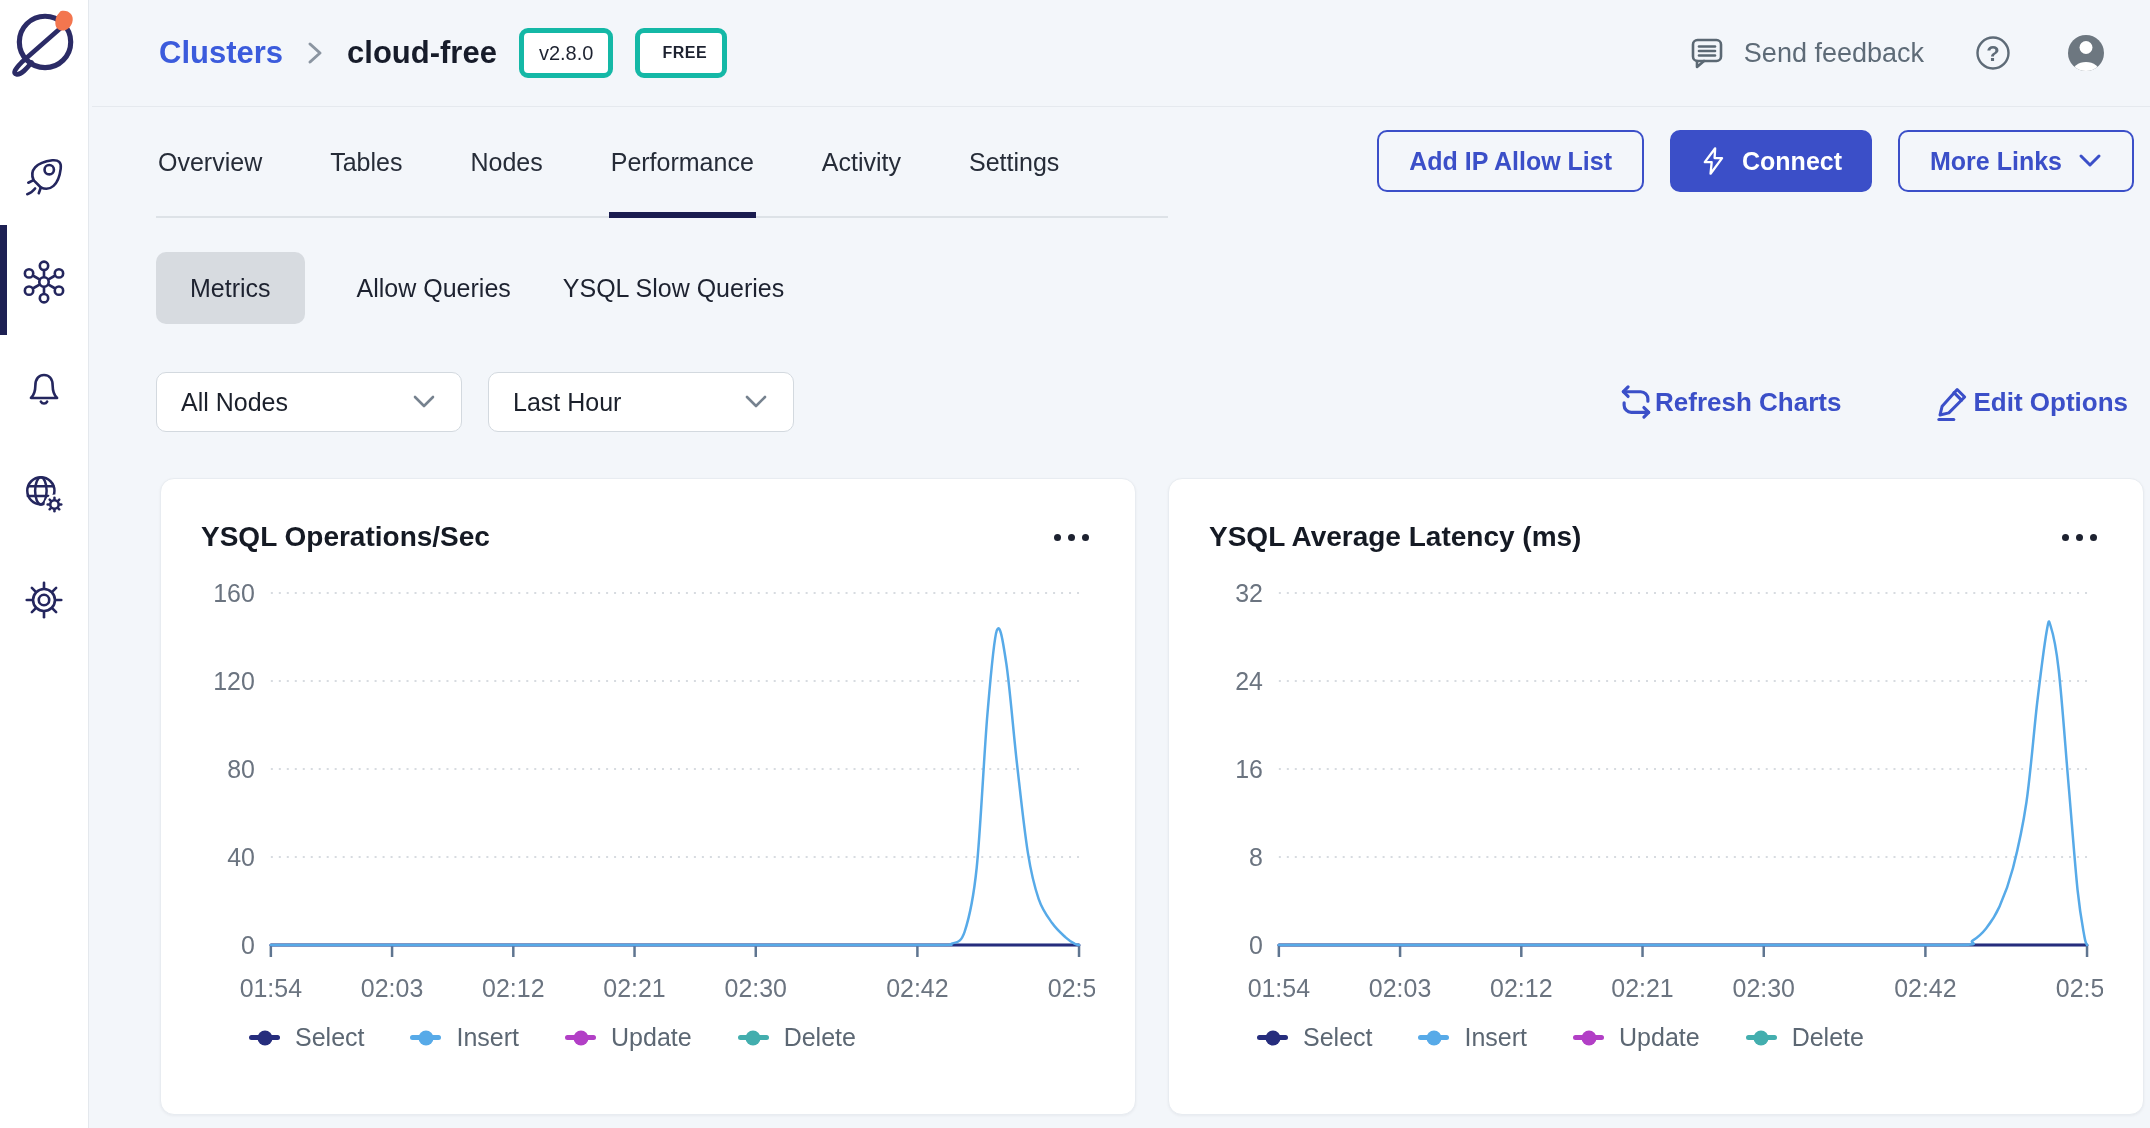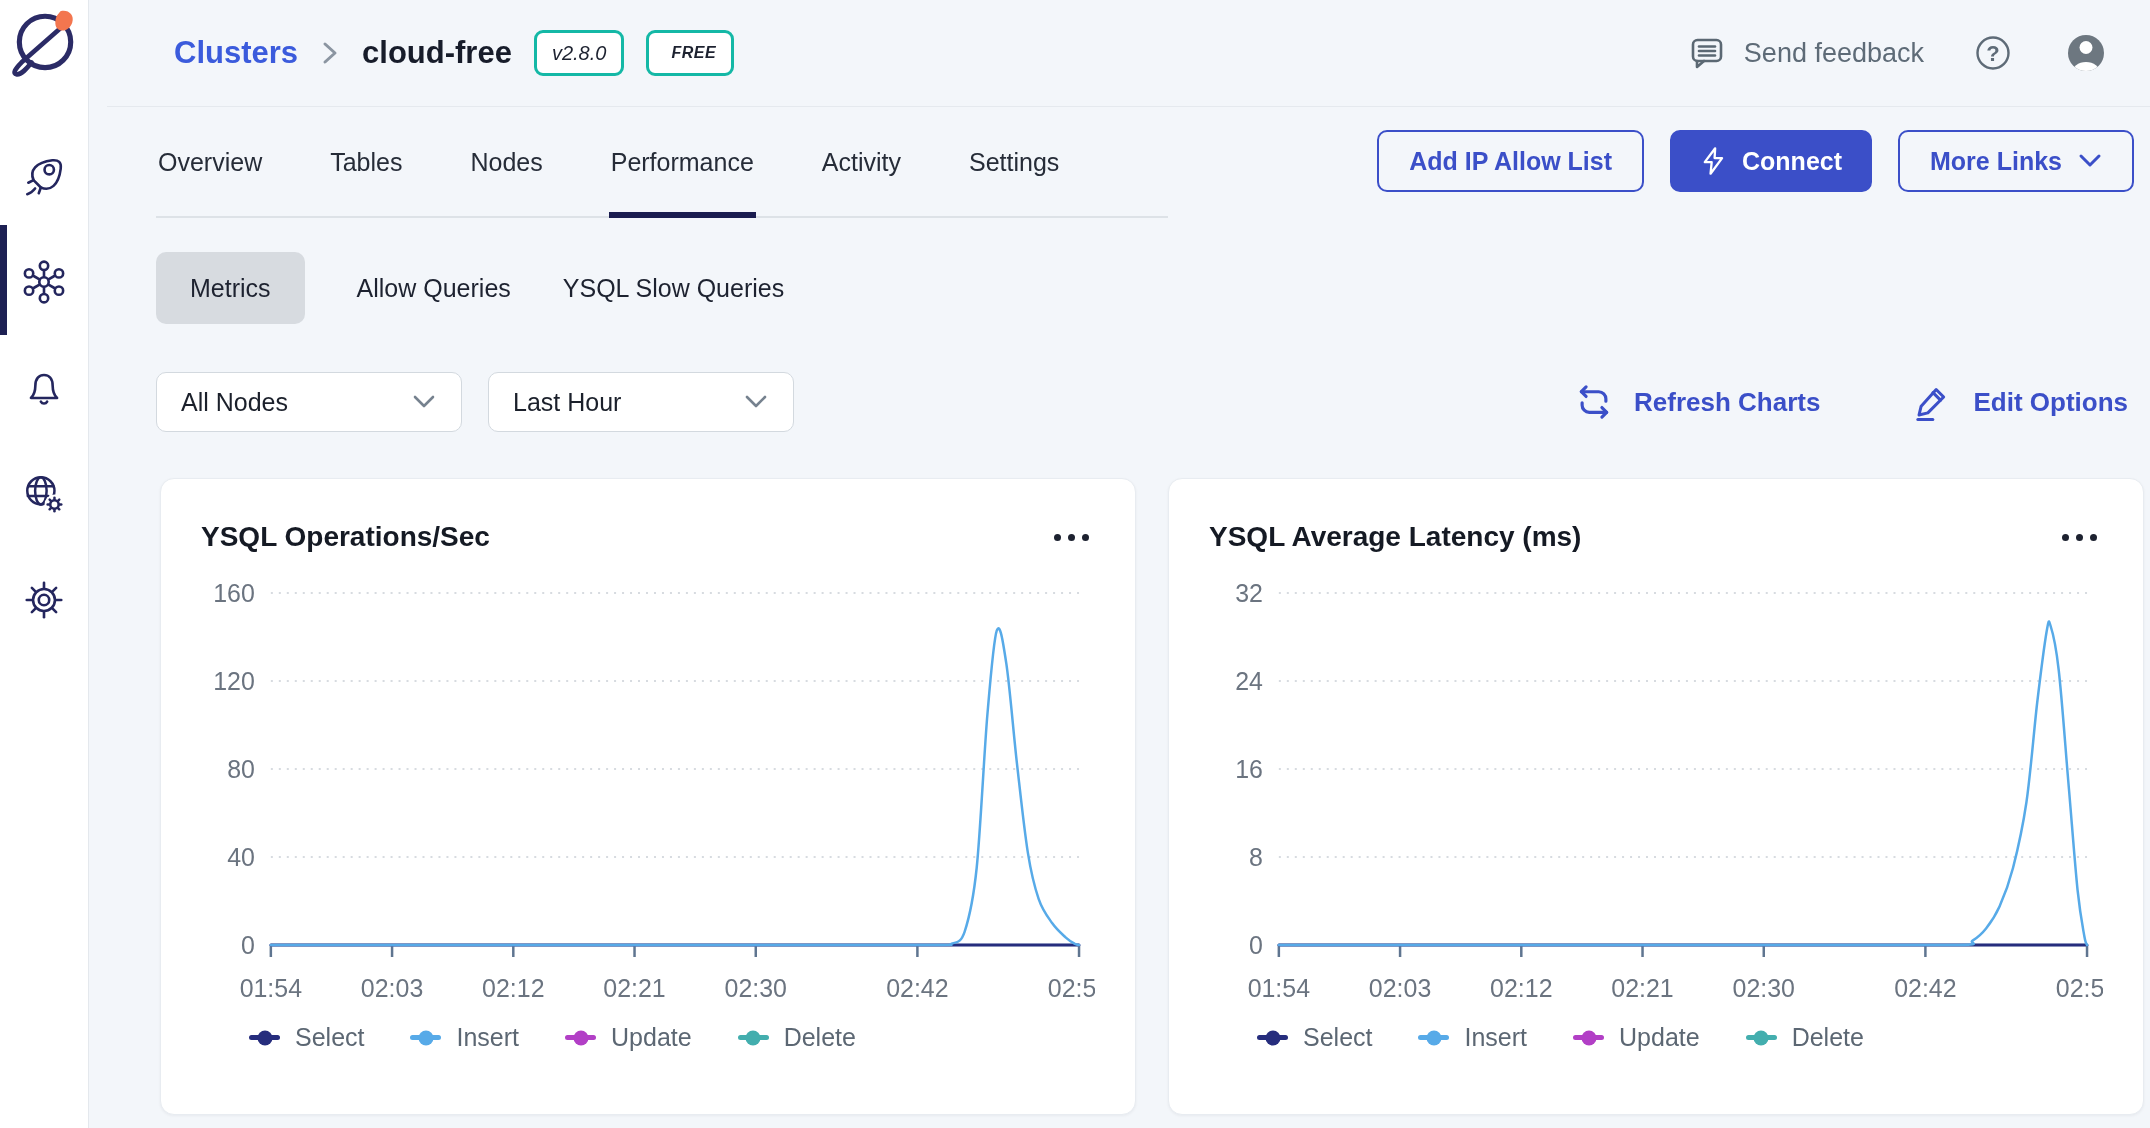--- a/index.html
+++ b/index.html
@@ -9,26 +9,26 @@
     font-family:"Liberation Sans","DejaVu Sans",sans-serif;
     color:#1c212c;
   }
   
   .sidebar{position:absolute;left:0;top:0;bottom:0;width:88px;background:#fff;border-right:1px solid #e4e8ed;z-index:5;}
   .logo{position:absolute;top:6px;left:7px;width:74px;height:74px;}
   .nav-item{position:absolute;left:0;width:88px;height:64px;display:flex;align-items:center;justify-content:center;cursor:pointer;}
   .nav-item svg{width:46px;height:46px;}
   .active-bar{position:absolute;left:0;top:225px;width:7px;height:110px;background:#1d2053;}
   
-  .header{position:absolute;left:107px;top:0;right:0;height:106px;border-bottom:1px solid #e5e9ee;display:flex;align-items:center;}
+  .header{position:absolute;left:92px;top:0;right:0;height:106px;border-bottom:1px solid #e5e9ee;display:flex;align-items:center;}
   .breadcrumb{margin-left:67px;display:flex;align-items:center;gap:22px;}
   .crumb-link{color:#3b5bdc;font-size:31px;font-weight:700;cursor:pointer;}
   .crumb-name{color:#171c2a;font-size:31px;font-weight:700;}
-  .badge{height:40px;padding:0 15px;border:3px solid #14b8a6;border-radius:9px;background:#fff;
-         font-size:20px;color:#1d2230;display:flex;align-items:center;font-weight:500;font-style:italic;}
+  .badge{height:40px;padding:0 15px;border:5px solid #14b8a6;border-radius:9px;background:#fff;
+         font-size:20px;color:#1d2230;display:flex;align-items:center;font-weight:500;}
   .badge.free{font-size:16px;font-weight:600;letter-spacing:.5px;padding-left:22px;}
   .header-right{margin-left:auto;margin-right:40px;display:flex;align-items:center;gap:46px;}
   .feedback{display:flex;align-items:center;gap:17px;color:#5e6b77;font-size:27px;cursor:pointer;}
   .icon-btn{cursor:pointer;display:flex;align-items:center;}
   
   .tabbar{position:absolute;left:89px;top:106px;right:0;height:114px;}
   .tab-divider{position:absolute;left:67px;top:110px;width:1012px;height:2px;background:#dde2e7;}
   .tabs{position:absolute;left:67px;top:0;height:112px;display:flex;gap:64px;}
   .tab{font-size:25px;color:#262c38;display:flex;align-items:center;position:relative;cursor:pointer;padding:0 2px;}
   .tab.active{font-weight:500;}
@@ -40,21 +40,21 @@
   
   .subtabs{position:absolute;left:156px;top:248px;display:flex;gap:52px;align-items:center;height:72px;}
   .subtab{font-size:25px;color:#1d2230;height:72px;display:flex;align-items:center;border-radius:10px;cursor:pointer;margin-top:8px;}
   .subtab.active{background:#d7dbe0;padding:0 34px;}
   
   .filters{position:absolute;left:156px;top:372px;display:flex;gap:26px;}
   .select{width:306px;height:60px;background:#fff;border:1px solid #d3d9df;border-radius:10px;display:flex;align-items:center;
           padding:0 24px;font-size:25px;color:#1b202b;cursor:pointer;box-sizing:border-box;}
   .select svg{margin-left:auto;}
   .chart-links{position:absolute;right:22px;top:372px;height:60px;display:flex;gap:92px;align-items:center;}
-  .blue-link{display:flex;gap:21px;align-items:center;color:#3b4fc8;font-size:26px;font-weight:700;cursor:pointer;}
+  .blue-link{display:flex;gap:0;align-items:center;color:#3b4fc8;font-size:26px;font-weight:700;cursor:pointer;}
   
   .card{position:absolute;top:478px;width:976px;height:637px;background:#fff;border:1px solid #e8ecf1;border-radius:14px;
         box-shadow:0 1px 3px rgba(16,24,40,.05);box-sizing:border-box;padding:42px 40px 24px;}
   .card-left{left:160px;}
   .card-right{left:1168px;}
   .card-head{display:flex;justify-content:space-between;align-items:center;}
   .card-title{font-size:28px;font-weight:700;color:#151a24;}
   .kebab{display:flex;gap:7px;padding:10px 6px;cursor:pointer;}
   .kebab .dot{width:7px;height:7px;border-radius:50%;background:#1d2230;}
   .chart-svg{width:100%;height:452px;margin-top:14px;display:block;}

